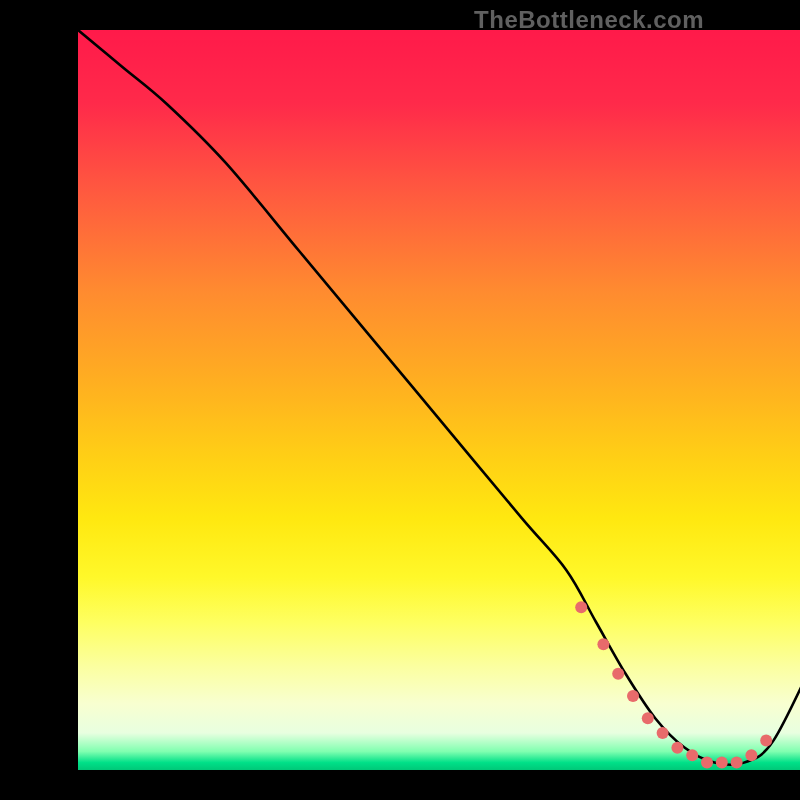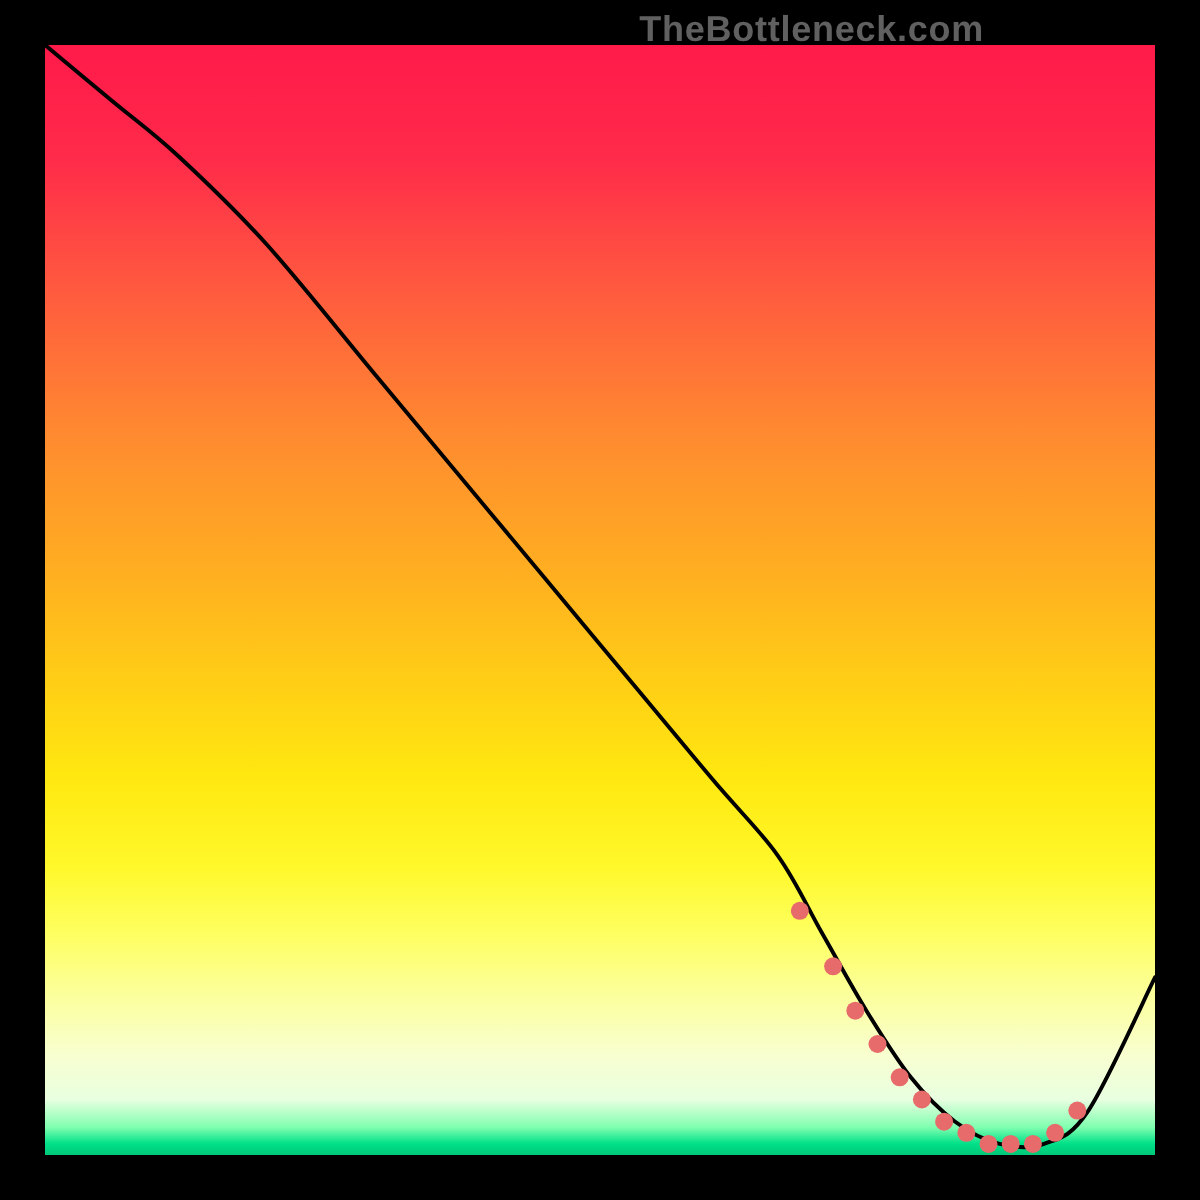--- a/index.html
+++ b/index.html
@@ -9,20 +9,21 @@
     height: 800px;
     background: #000;
     overflow: hidden;
     font-family: Arial, Helvetica, sans-serif;
   }
   .frame {
     position: relative;
     width: 672px;
     height: 800px;
     background: #000;
+    margin-left: 48px;
   }
   .watermark {
     position: absolute;
     top: 6px;
     right: 16px;
     color: #606060;
     font-size: 24px;
     font-weight: bold;
     letter-spacing: 0.5px;
     z-index: 10;

